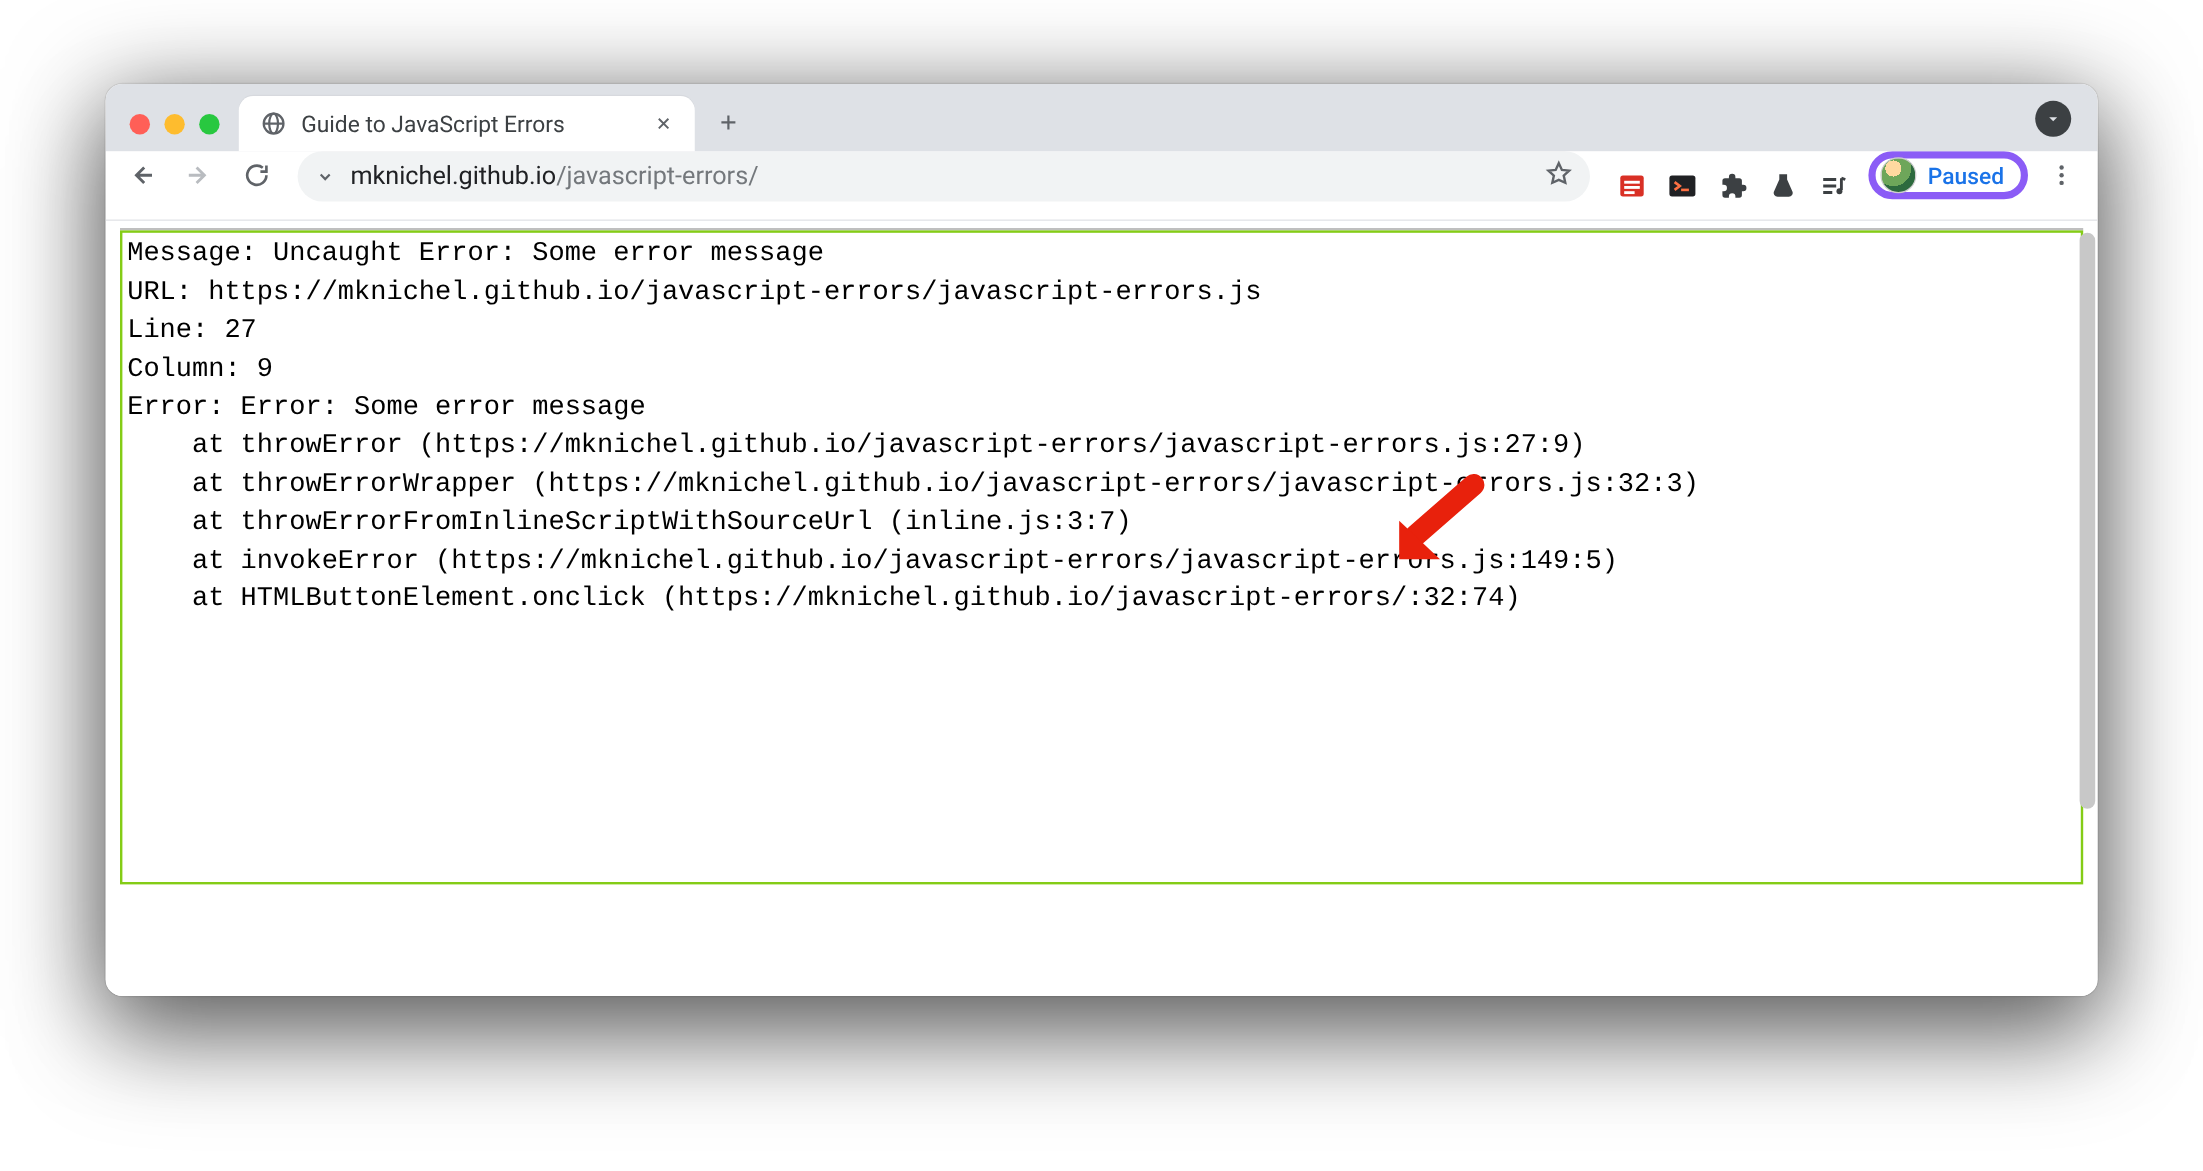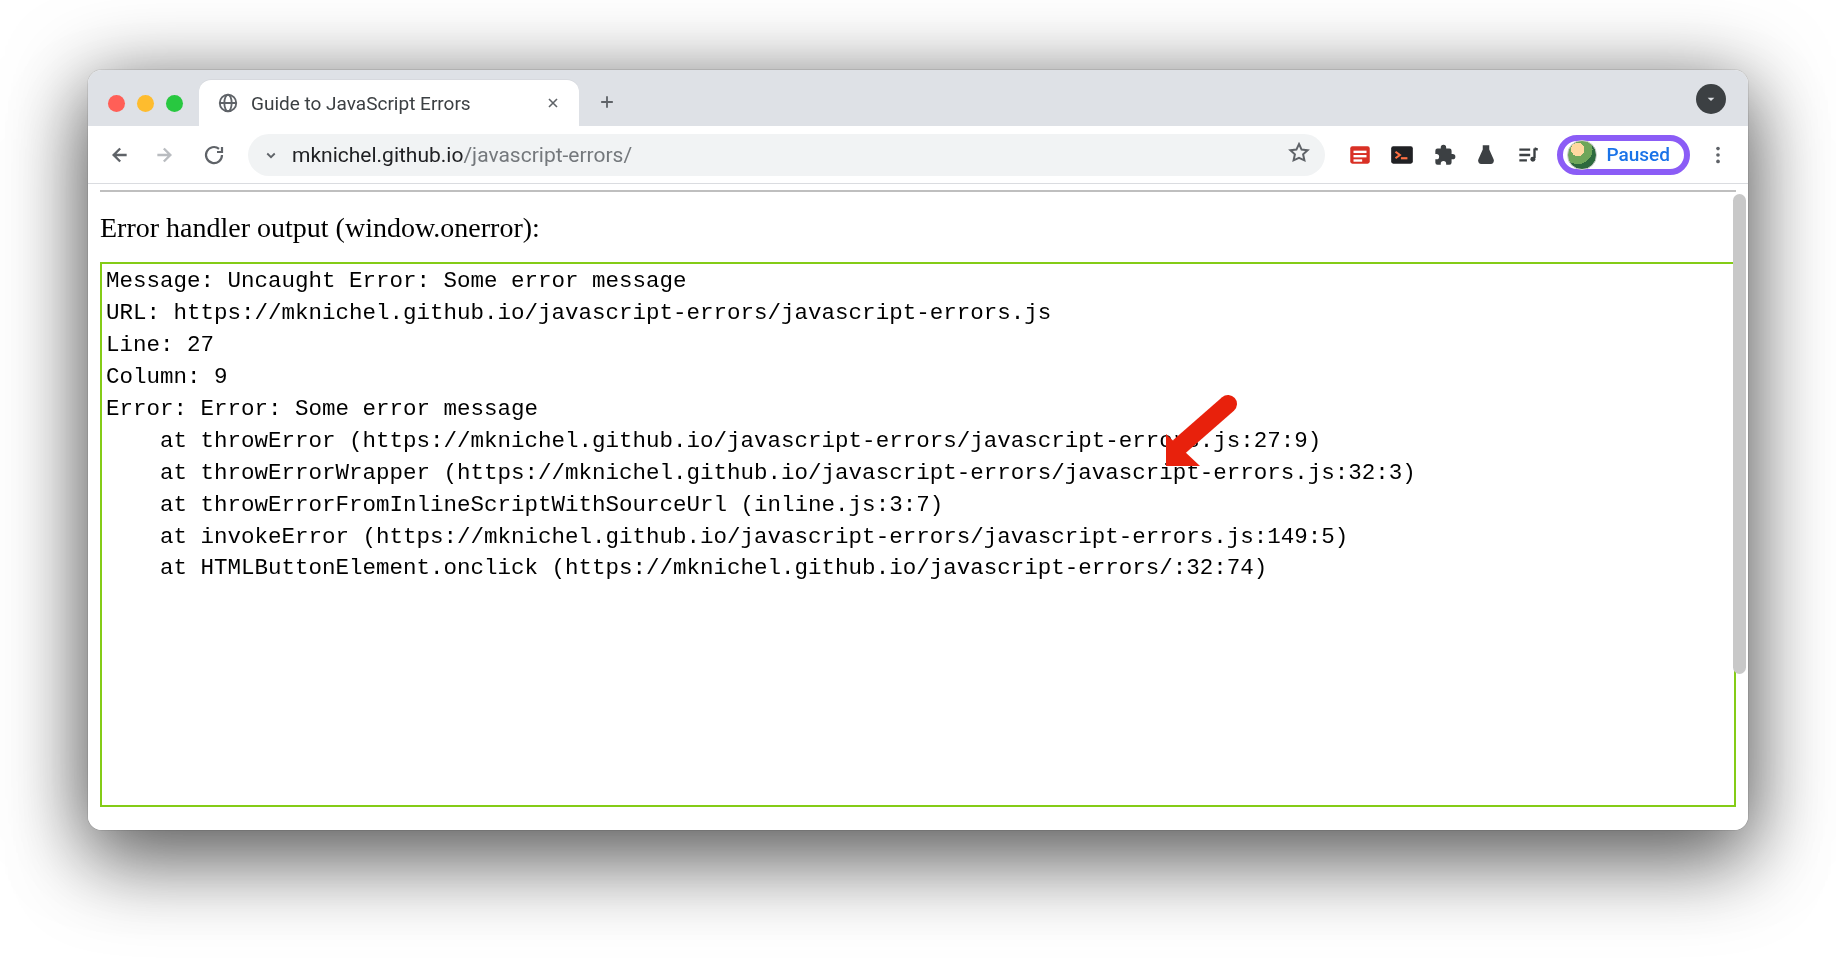--- a/index.html
+++ b/index.html
@@ -101,21 +101,20 @@
     color:#dee1e6;
     cursor:pointer;
   }
 
   
   .toolbar {
     height: 58px;
     background: #ffffff;
     border-bottom: 1px solid #dadce0;
     display: flex;
-    align-items: center;
     padding: 0 10px;
     gap: 8px;
   }
   .nav-btn {
     width: 40px; height: 40px;
     display:flex; align-items:center; justify-content:center;
     color:#5f6368; cursor:pointer; border-radius:50%;
   }
   .nav-btn.disabled { color:#b9bcc0; cursor:default; }
   .omnibox {
@@ -329,21 +328,20 @@
           <circle cx="12" cy="5" r="2"></circle>
             <circle cx="12" cy="12" r="2"></circle>
             <circle cx="12" cy="19" r="2"></circle>
         </svg>
       </div>
     </div>
 
     <div class="content">
       <div class="page">
         <hr class="top">
-        <h3 class="section-title">Error handler output (window.onerror):</h3>
         <pre class="output-box" id="output">Message: Uncaught Error: Some error message
 URL: https://mknichel.github.io/javascript-errors/javascript-errors.js
 Line: 27
 Column: 9
 Error: Error: Some error message
     at throwError (https://mknichel.github.io/javascript-errors/javascript-errors.js:27:9)
     at throwErrorWrapper (https://mknichel.github.io/javascript-errors/javascript-errors.js:32:3)
     at throwErrorFromInlineScriptWithSourceUrl (inline.js:3:7)
     at invokeError (https://mknichel.github.io/javascript-errors/javascript-errors.js:149:5)
     at HTMLButtonElement.onclick (https://mknichel.github.io/javascript-errors/:32:74)</pre>

